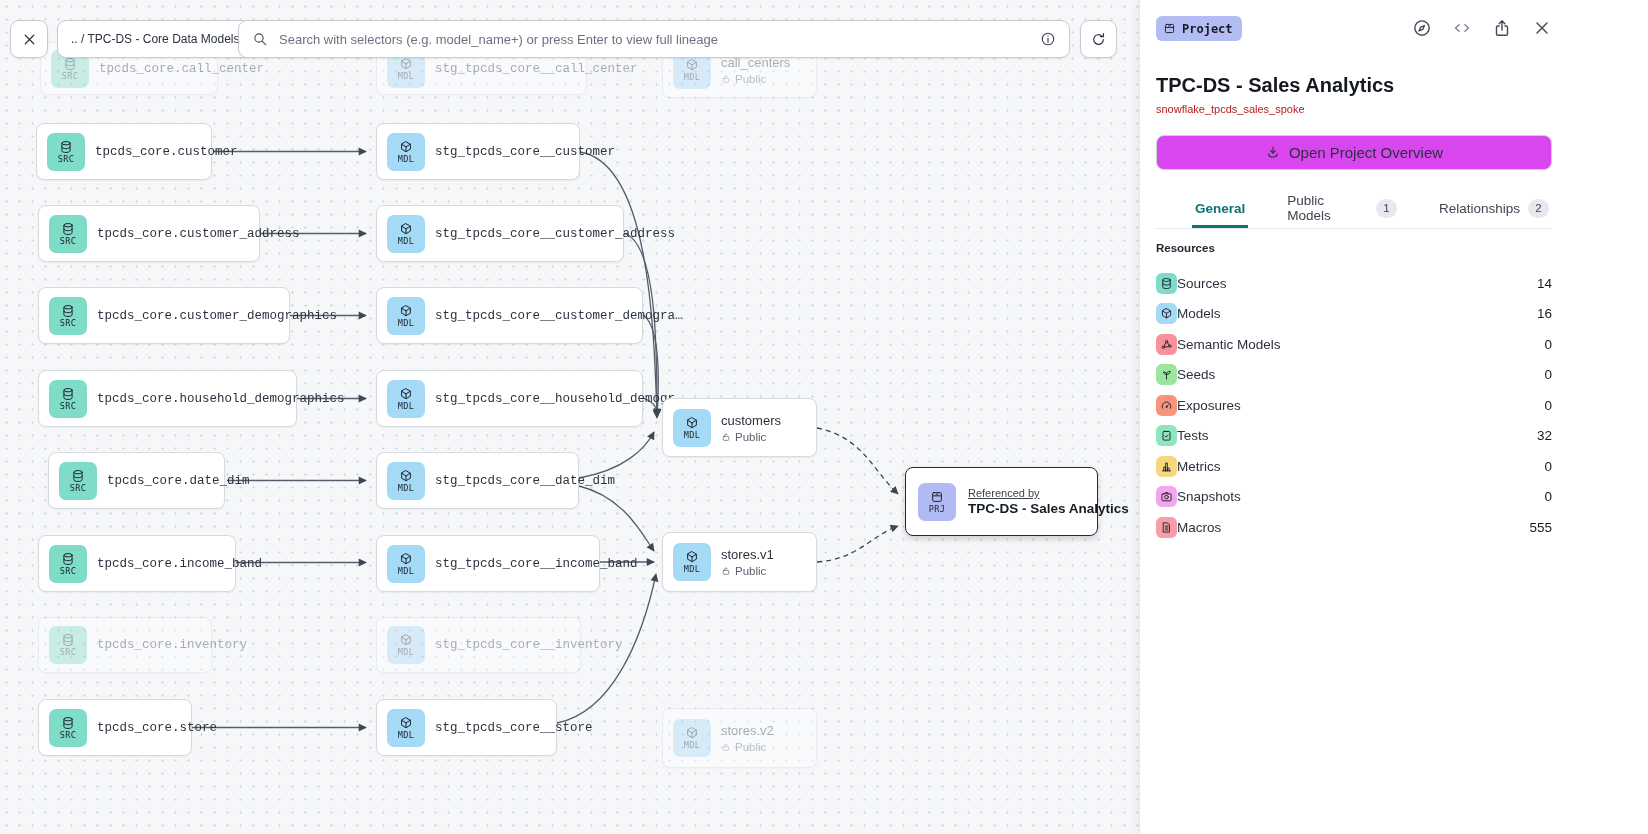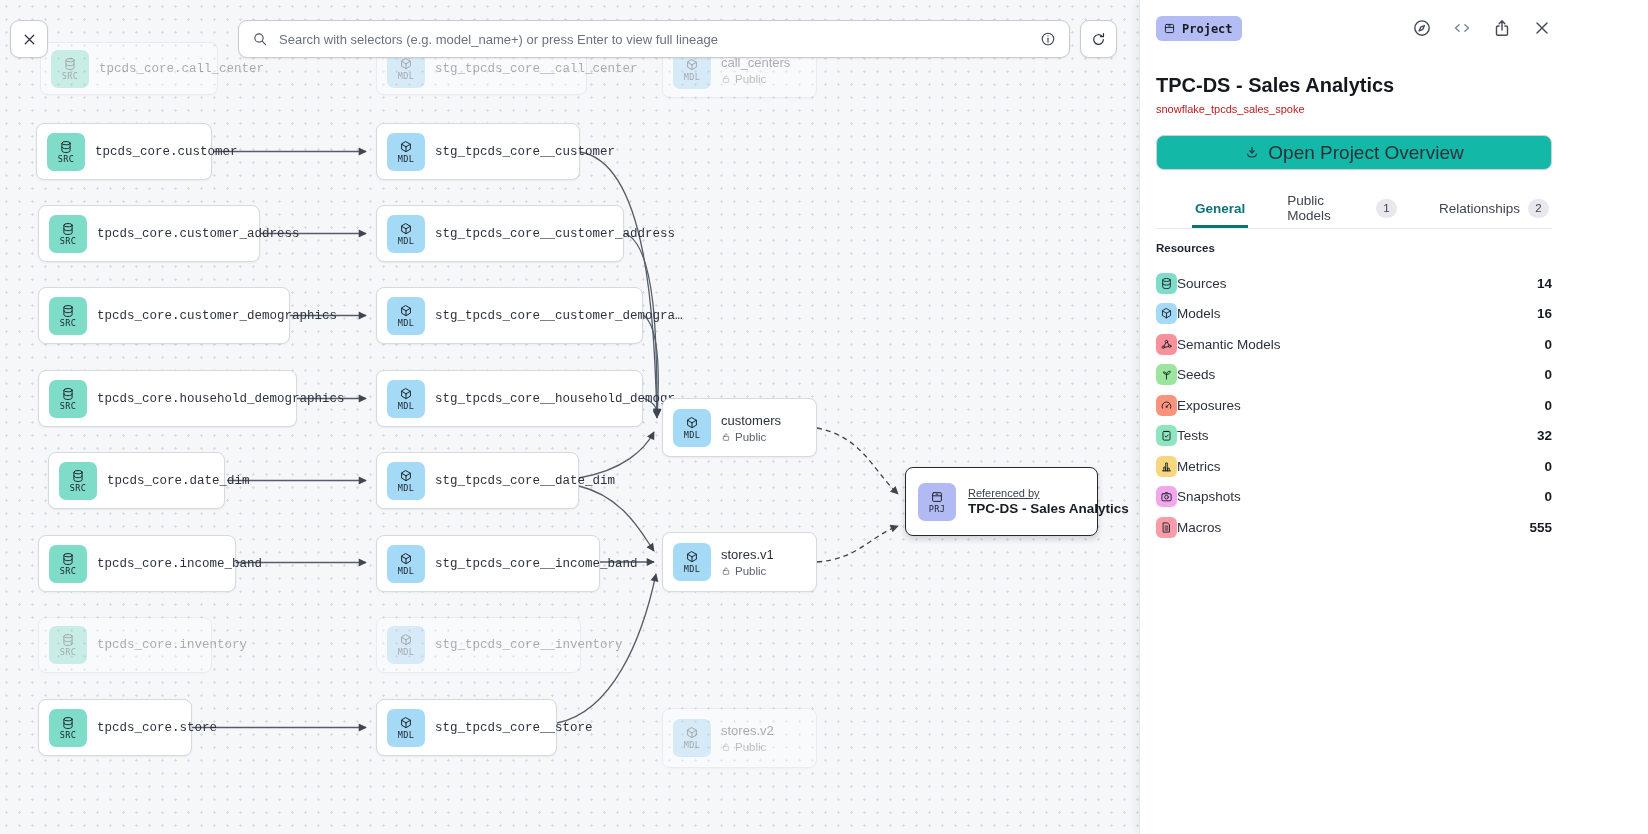--- a/index.html
+++ b/index.html
@@ -70,23 +70,23 @@
     background:#b4bcf4; border-radius:6px; display:inline-flex; align-items:center; gap:6px;
     font-family:"DejaVu Sans Mono", monospace; font-size:12px; font-weight:700; color:#171c24;
   }
   .chip svg { width:13px; height:13px; }
   .picons { position:absolute; left:0; top:17px; width:412px; display:flex; justify-content:flex-end; gap:19px; color:#434b58; }
   .picons .pic { width:21px; height:21px; cursor:pointer; display:flex; align-items:center; justify-content:center; }
   .picons svg { width:20px; height:20px; }
   .ptitle { position:absolute; left:16px; top:74px; font-size:20px; font-weight:700; color:#14181f; }
   .psub { position:absolute; left:16px; top:103px; font-size:11px; color:#b91c1c; }
   .pbtn {
-    position:absolute; left:16px; top:135px; width:396px; height:35px; background:#14b8a6;
+    position:absolute; left:16px; top:135px; width:396px; height:35px; background:#d946ef;
     border:1px solid #ccd1d8; border-radius:8px; display:flex; align-items:center; justify-content:center;
-    gap:8px; font-size:19px; color:#2a313c; cursor:pointer;
+    gap:8px; font-size:15px; color:#2a313c; cursor:pointer;
   }
   .pbtn svg { width:16px; height:16px; }
   .ptabs {
     position:absolute; left:16px; top:191px; width:396px; height:38px;
     display:flex; justify-content:space-between; border-bottom:1px solid #e6e8ec;
   }
   .tab {
     display:flex; align-items:center; gap:8px; font-size:13.5px; color:#3e4550;
     padding:0 3px; cursor:pointer; border-bottom:3px solid transparent;margin-left:36px;
   }
@@ -94,21 +94,21 @@
   .tbadge {
     background:#e7e9ee; border-radius:10px; min-width:21px; height:19px; padding:0 6px;
     display:flex; align-items:center; justify-content:center; font-size:11.5px; font-weight:400; color:#3e4550;
   }
   .rhead { position:absolute; left:16px; top:242px; font-size:11.5px; font-weight:700; color:#20262f; }
   .rlist { position:absolute; left:16px; top:268px; width:396px; }
   .rrow { display:flex; align-items:center; height:30.5px; cursor:pointer; }
   .ricon { width:21px; height:21px; border-radius:6px; display:flex; align-items:center; justify-content:center; color:#1c232d; flex:0 0 auto; }
   .ricon svg { width:13px; height:13px; }
   .rlabel { font-size:13.5px; color:#2b323e; flex:1; }
-  .rcount { font-size:13.5px; font-weight:700; color:#171c24; }
+  .rcount { font-size:13.5px; font-weight:400; color:#171c24; }
   .c-src{background:#7fdcc9}.c-mdl{background:#a5daf6}.c-sem{background:#f9919b}
   .c-seed{background:#9ce59e}.c-exp{background:#f9937b}.c-test{background:#8fe5be}
   .c-met{background:#f7d77e}.c-snap{background:#f2a7ec}.c-mac{background:#f89ca7}
   
   .ic { fill:none; stroke:currentColor; stroke-width:1.7; stroke-linecap:round; stroke-linejoin:round; }
   .defs { position:absolute; width:0; height:0; overflow:hidden; }
 </style>
 </head>
 <body>
 
@@ -475,20 +475,23 @@
         <div class="kicker">Referenced by</div>
         <div class="prjname">TPC-DS - Sales Analytics</div>
       </div>
   </div>
 
   <div class="tbtn" style="left:10px;top:20px;width:38px;height:38px">
       <svg class="ic">
         <use href="#i-x"></use>
       </svg>
     </div>
+  <div class="tbtn crumb">
+      <span>.. / TPC-DS - Core Data Models</span>
+    </div>
   <div class="searchbar">
     <svg class="ic">
         <use href="#i-search"></use>
       </svg>
     <input type="text" placeholder="Search with selectors (e.g. model_name+) or press Enter to view full lineage" style="">
     <svg class="ic" style="color:#3f4754">
         <use href="#i-info"></use>
       </svg>
   </div>
   <div class="tbtn" style="left:1080px;top:20px;width:37px;height:38px">

